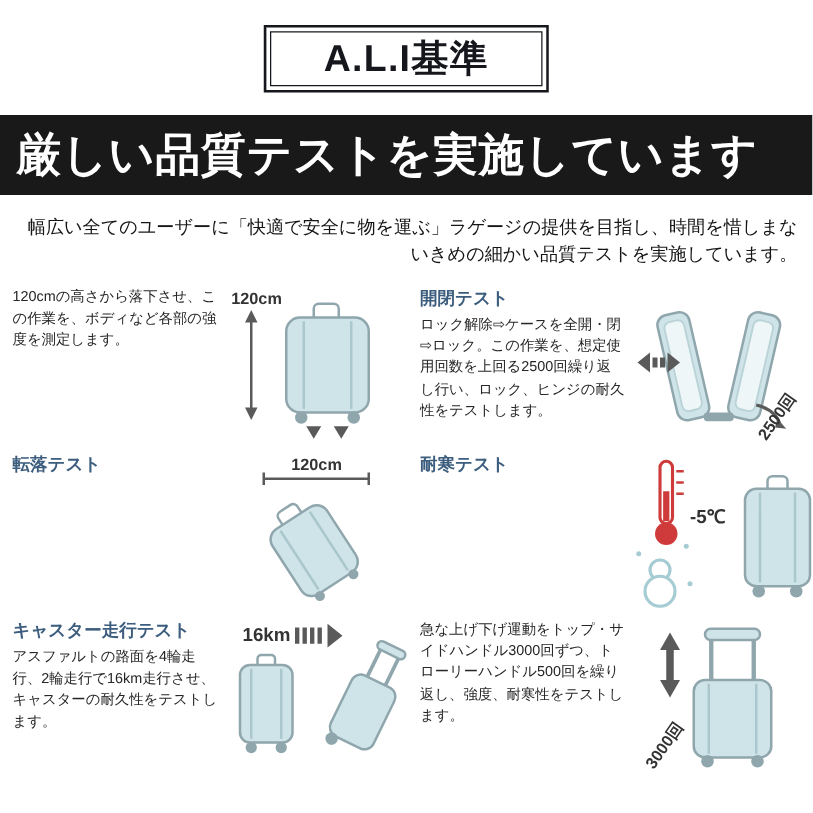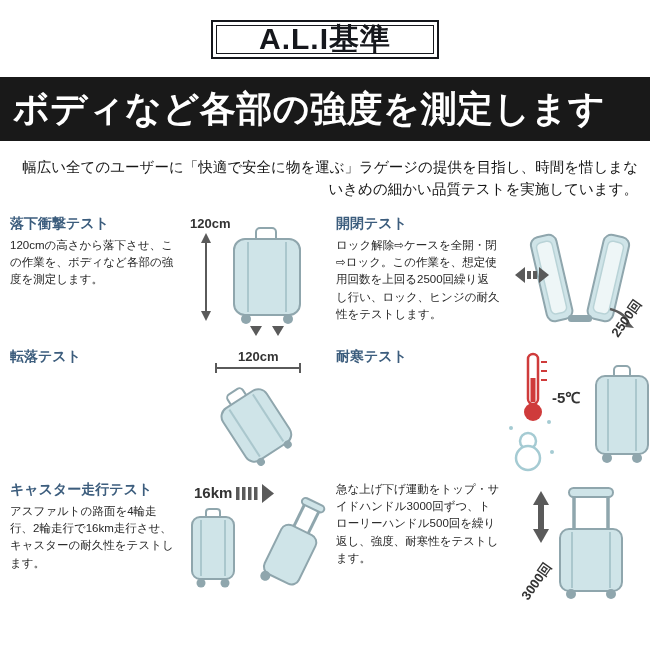--- a/index.html
+++ b/index.html
@@ -5,21 +5,21 @@
   * { margin:0; padding:0; box-sizing:border-box; }
   html,body { background:#fff; }
   body {
     width:650px; height:650px; overflow:hidden;
     font-family:"Liberation Sans", sans-serif; color:#1c1c1c;
   }
   .page { position:relative; width:650px; height:650px; background:#fff; }
 
   
   .logo-box {
-    width:228px; height:39px; margin:20px auto 0;
+    width:228px; height:54px; margin:20px auto 0;
     border:2px solid #15171c;
     box-shadow: inset 0 0 0 3px #fff, inset 0 0 0 4px #15171c;
     display:flex; align-items:center; justify-content:center;
   }
   .logo-text { font-size:30px; font-weight:bold; letter-spacing:1px; color:#15171c; }
 
   
   .banner {
     margin-top:18px; height:64px; background:#191919;
     display:flex; align-items:center; padding:0 13px;
@@ -31,21 +31,21 @@
 
   
   .tests {
     display:grid; grid-template-columns:1fr 1fr;
     column-gap:8px; row-gap:8px; padding:14px 10px 0 10px;
   }
   .test { display:flex; min-height:122px; }
   .test-text { width:168px; padding-right:4px; }
   .test-title { font-size:14px; font-weight:bold; color:#3c5d7d; margin-bottom:4px; }
   .test-desc { font-size:11.5px; line-height:1.5; color:#262626; }
-  .test-illust { flex:1; display:flex; justify-content:flex-end; align-items:flex-start; }
+  .test-illust { flex:1; display:flex; justify-content:center; align-items:flex-start; }
 
   
   .case   { fill:#cfe4e8; stroke:#8fa6ad; stroke-width:2; }
   .case-inner { fill:#eef6f7; stroke:#b9d3d7; stroke-width:1.5; }
   .cline  { stroke:#aac7cd; stroke-width:2; fill:none; }
   .frame  { stroke:#8fa6ad; stroke-width:2; fill:none; }
   .wheel  { fill:#8fa6ad; }
   .meas   { stroke:#5a5a5a; stroke-width:2; }
   .ah     { fill:#5a5a5a; }
   .svg-lbl { font-family:"Liberation Sans",sans-serif; font-size:13px; font-weight:bold; fill:#333; }
@@ -54,30 +54,29 @@
 </head>
 <body>
 
 <div class="page">
 
   <div class="logo-box">
     <span class="logo-text">A.L.I基準</span>
   </div>
 
   <div class="banner">
-    <span class="banner-text">ボディなど各部の強度を測定します</span>
+    <span class="banner-text">厳しい品質テストを実施しています</span>
   </div>
 
   <p class="intro">幅広い全てのユーザーに「快適で安全に物を運ぶ」ラゲージの提供を目指し、時間を惜しまないきめの細かい品質テストを実施しています。</p>
 
   <div class="tests">
 
     <div class="test">
       <div class="test-text">
-        <h3 class="test-title">落下衝撃テスト</h3>
         <p class="test-desc">120cmの高さから落下させ、この作業を、ボディなど各部の強度を測定します。</p>
       </div>
       <div class="test-illust">
         <svg width="140" height="125" viewBox="0 0 140 125">
           <text class="svg-lbl" x="2" y="13">120cm</text>
           <g>
             <line class="meas" x1="18" y1="22" x2="18" y2="102"></line>
             <polygon class="ah" points="18,18 13,28 23,28"></polygon>
             <polygon class="ah" points="18,106 13,96 23,96"></polygon>
           </g>

